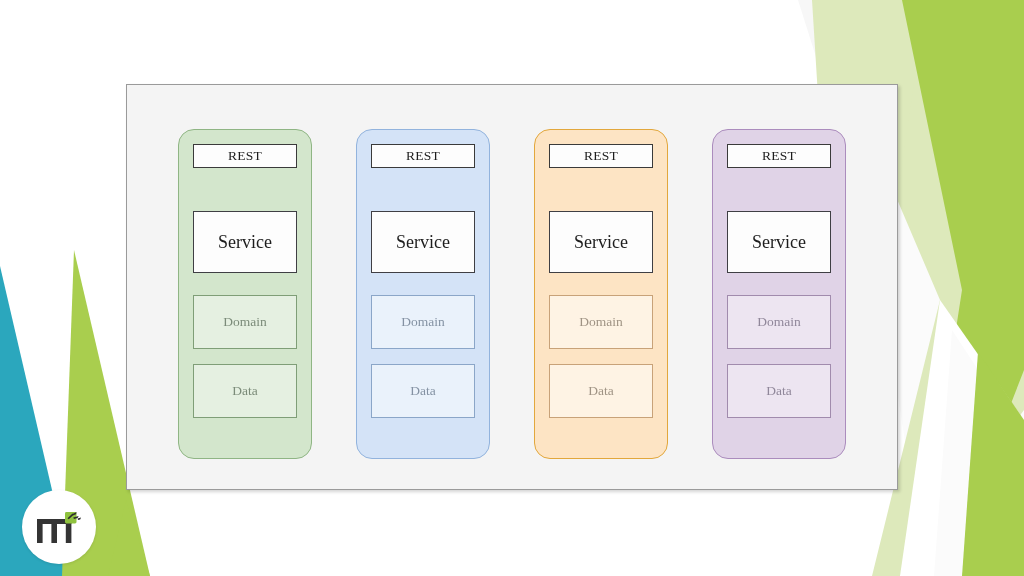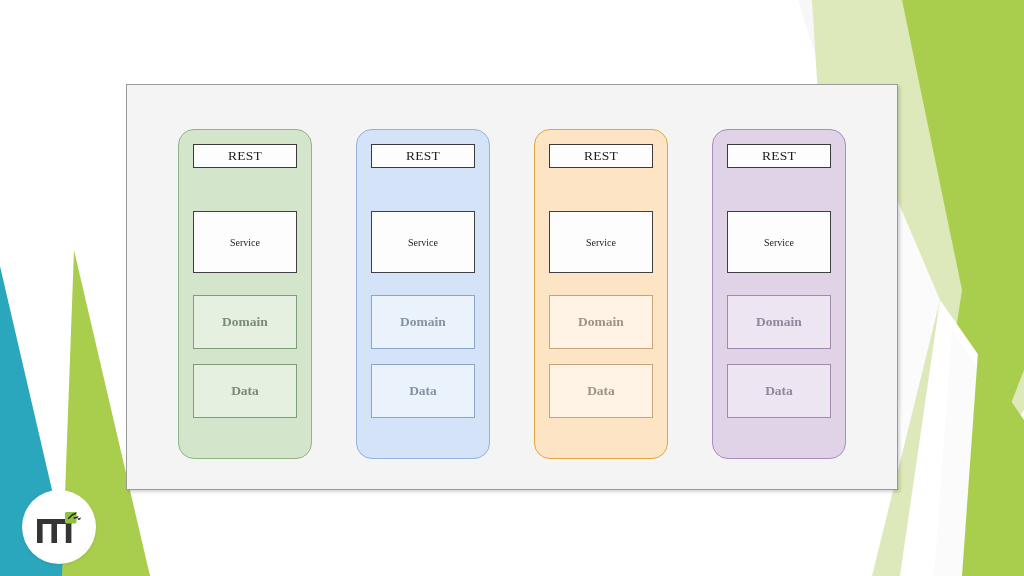--- a/index.html
+++ b/index.html
@@ -82,32 +82,31 @@
     font-size: 13.5px;
     color: #1d1d1d;
     letter-spacing: 0.3px;
     margin-bottom: 0;
   }
 
   .layer-service {
     height: 62px;
     background: #fdfdfd;
     border: 1.9px solid #3f3f44;
-    font-size: 10px;
+    font-size: 18px;
     color: #1d1d1d;
     margin-top: 43px;
   }
 
   .layer-domain, .layer-data {
     height: 54px;
     border-width: 1px;
     border-style: solid;
     font-size: 13.5px;
     margin-top: 22px;
-    font-weight: bold;
   }
 
   .layer-data { margin-top: 15px; }
 
   
   .col-green  { background: #d3e6cc; border-color: #8fb584; }
   .col-blue   { background: #d4e3f7; border-color: #92b3dd; }
   .col-orange { background: #fde4c4; border-color: #e2a73c; }
   .col-purple { background: #e0d3e7; border-color: #ab8cbd; }
 

